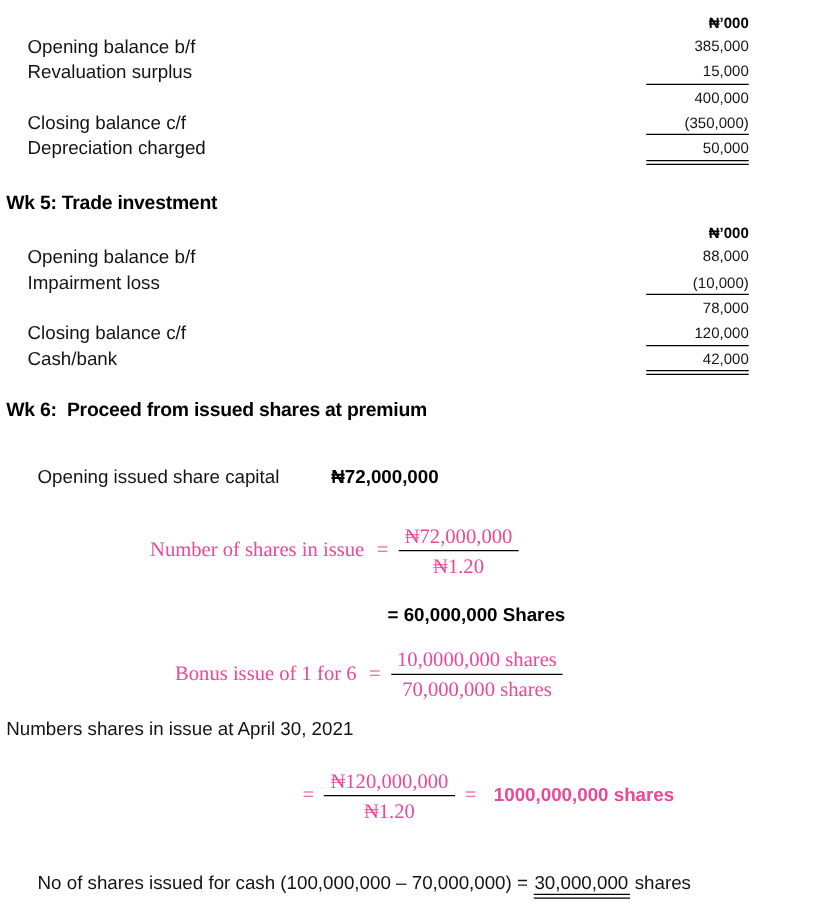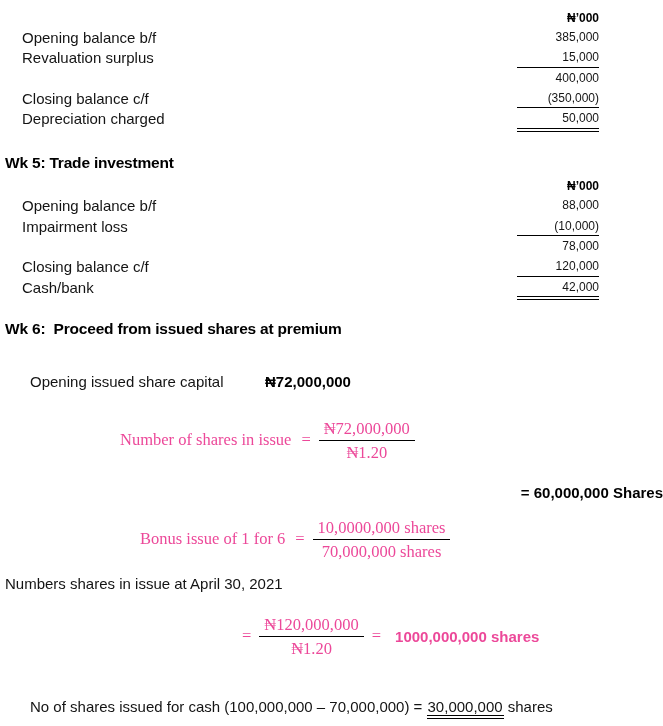--- a/index.html
+++ b/index.html
@@ -43,21 +43,21 @@
     font-family: "Liberation Serif", "DejaVu Serif", "DejaVu Sans", serif;
     font-size: 16.5px; color: #ec4899;
   }
   .eq .lhs { white-space: pre-wrap; }
   .eq .eqsign { margin: 0 8px 0 10px; }
   .frac { display: inline-flex; flex-direction: column; text-align: center; }
   .frac .num { border-bottom: 1.6px solid #000; padding: 0 5px 2px; line-height: 19px; }
   .frac .den { padding-top: 2px; line-height: 19px; }
 
   .eq1 { margin-top: 7px; margin-left: 115px; }
-  .eq1-result { margin-top: 21px; margin-left: 305px; font-weight: 700; color: #000; text-align: right; }
+  .eq1-result { margin-top: 21px; margin-left: 305px; font-weight: 700; color: #000; }
   .eq2 { margin-top: 15px; margin-left: 135px; }
   .subheading { margin-top: 13px; }
   .eq3 { margin-top: 21px; margin-left: 237px; }
   .eq3 .result {
     font-family: "Liberation Sans", "DejaVu Sans", sans-serif;
     font-size: 15px; font-weight: 700; margin-left: 14px;
   }
   .cash-line { margin-top: 19px; }
   .uu { border-bottom: 4px double #000; padding: 0 1px; text-align: center; }
 </style>

